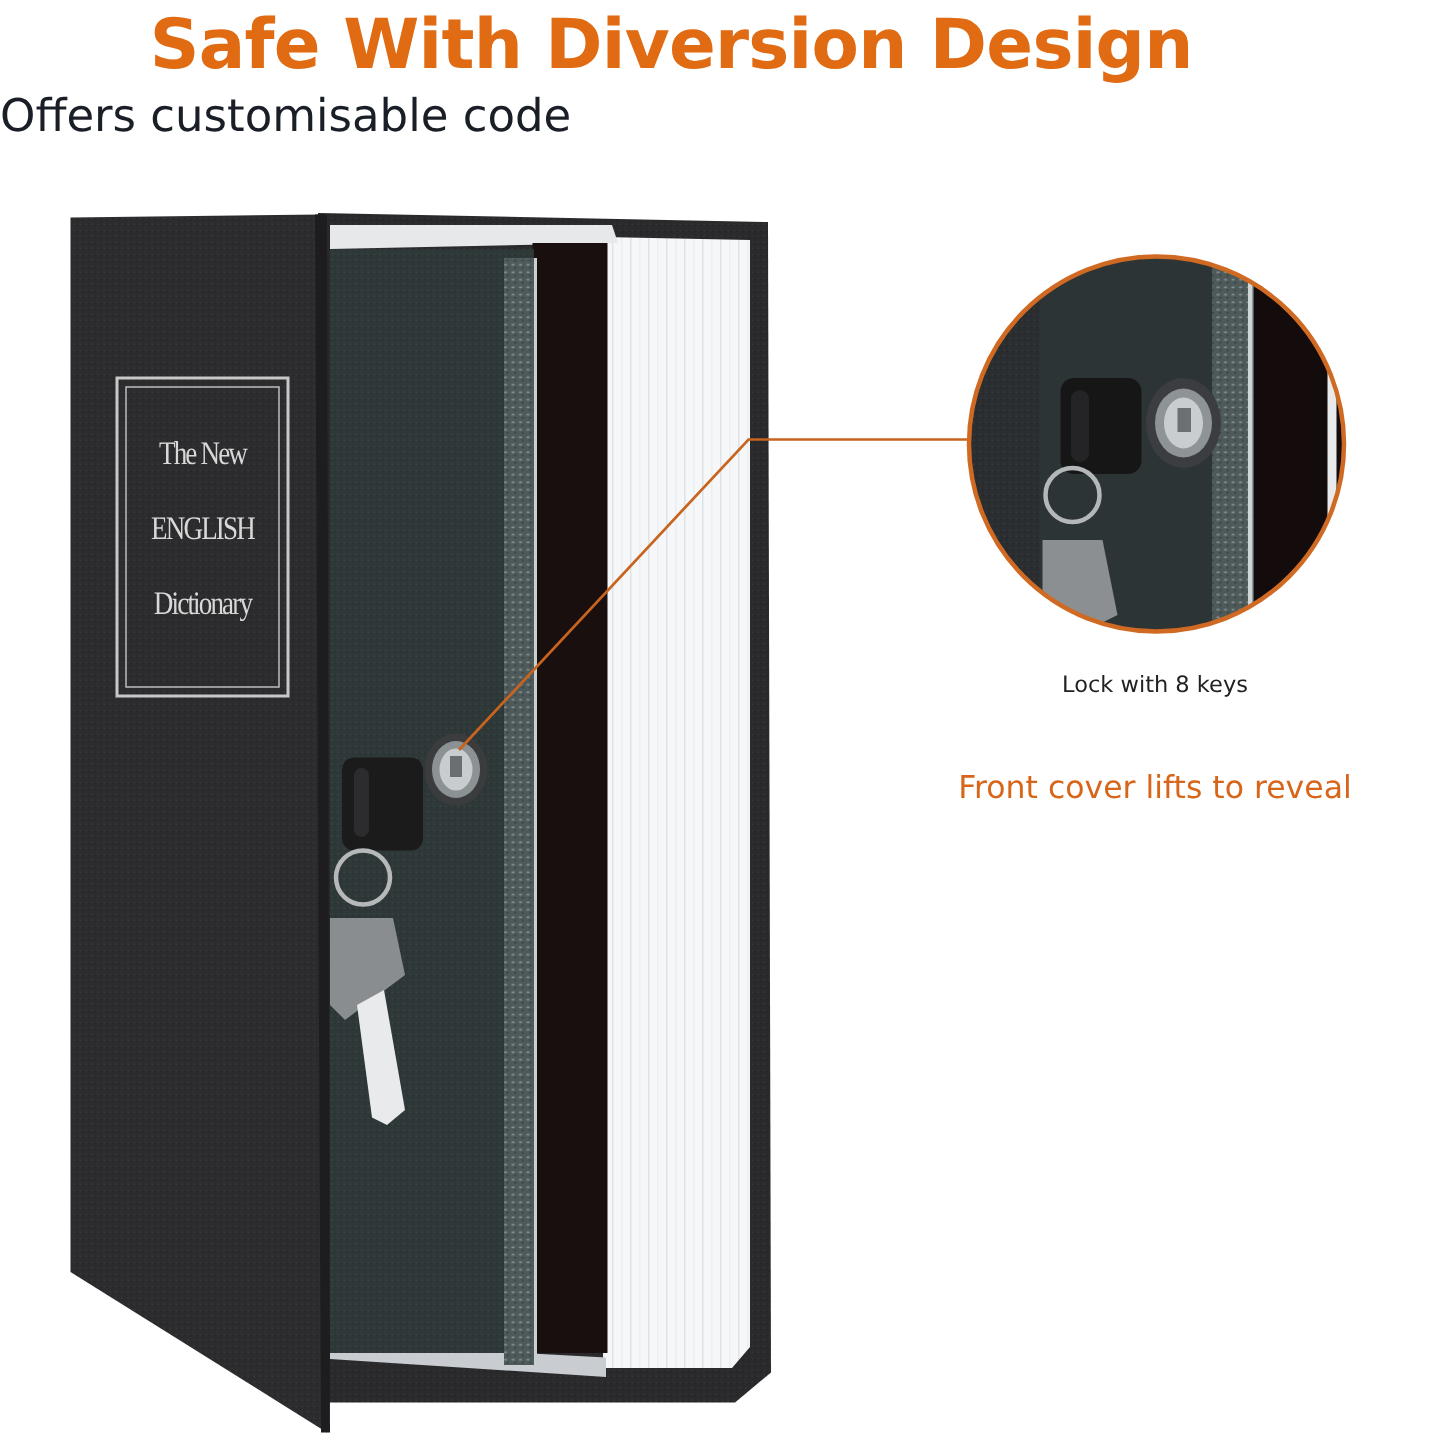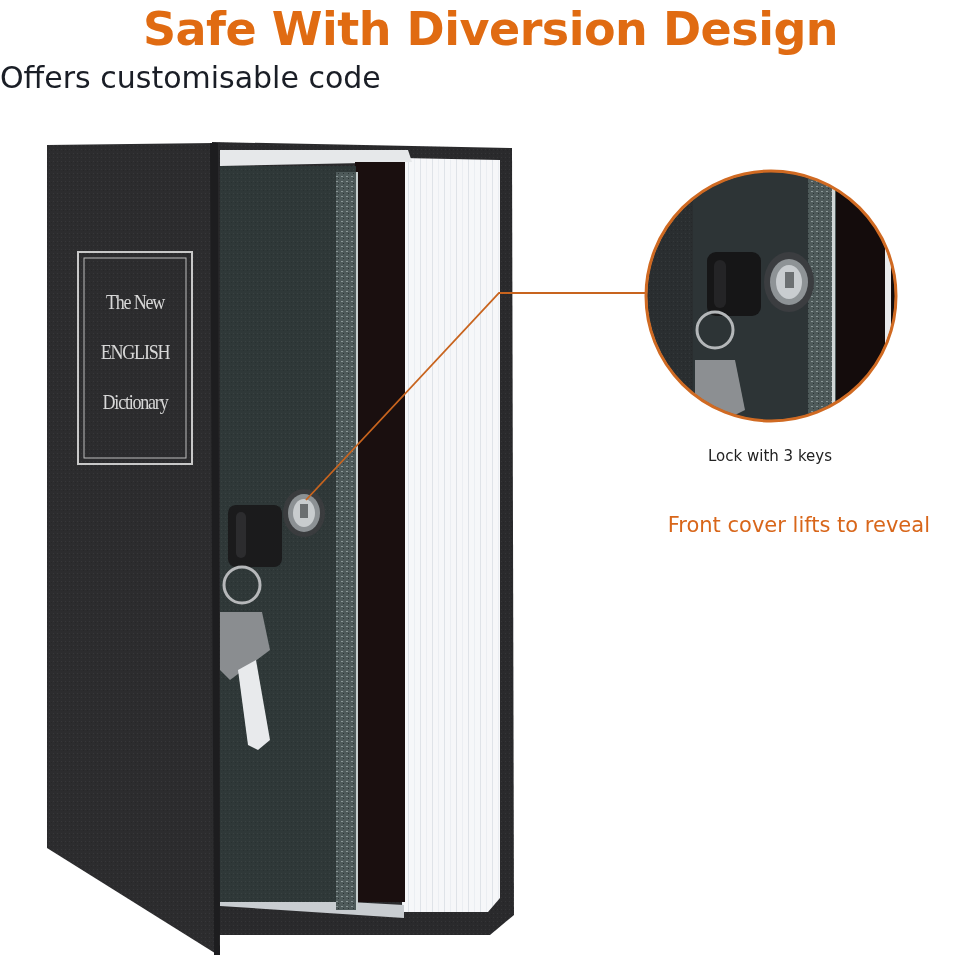--- a/index.html
+++ b/index.html
@@ -1,20 +1,20 @@
 <!DOCTYPE html>
 <html><head>
 <meta charset="utf-8">
 <style>
   html, body { margin:0; padding:0; background:#ffffff; }
   body { width:960px; height:960px; position:relative; overflow:hidden; font-family:"DejaVu Sans", sans-serif; }
-  .title { position:absolute; left:0; top:2px; width:895px; text-align:center; font-family:"DejaVu Sans", sans-serif; font-weight:bold; font-size:46px; color:#e06b12; letter-spacing:-0.5px; line-height:54px;padding-left:43px; }
+  .title { position:absolute; left:0; top:2px; width:895px; text-align:center; font-family:"DejaVu Sans", sans-serif; font-weight:bold; font-size:46px; color:#e06b12; letter-spacing:-0.5px; line-height:54px; }
   .subtitle { position:absolute; left:0; top:58px; width:895px; text-align:left; font-size:30px; color:#1a1e26; line-height:40px; }
   .caption { position:absolute; left:640px; top:447px; width:260px; text-align:center; font-size:15px; color:#222; }
-  .feature { position:absolute; left:610px; top:510px; width:320px; text-align:right; font-size:21px; line-height:31px; color:#d8661a; }
+  .feature { position:absolute; left:610px; top:510px; width:320px; text-align:center; font-size:21px; line-height:31px; color:#d8661a; }
   svg.scene { position:absolute; left:0; top:0; }
   .cover-label { position:absolute; left:80px; top:255px; width:108px; height:207px; }
   .cover-label .txt { position:absolute; left:0; width:110px; text-align:center; font-family:"Liberation Serif", serif; color:#d8d8d8; font-size:22px; letter-spacing:-1.5px; line-height:38px; transform:scaleX(0.82); }
 </style>
 </head>
 <body>
 
 <div class="title">Safe With Diversion Design</div>
 <div class="subtitle">Offers customisable code</div>
 
@@ -111,17 +111,17 @@
   </g>
   <circle cx="771" cy="296" r="125" fill="none" stroke="#d06a22" stroke-width="3"></circle>
 </svg>
 
 <div class="cover-label">
   <div class="txt" style="top:28px">The New</div>
   <div class="txt" style="top:78px">ENGLISH</div>
   <div class="txt" style="top:128px">Dictionary</div>
 </div>
 
-<div class="caption">Lock with 3 keys</div>
+<div class="caption">Lock with 8 keys</div>
 
 <div class="feature">
   <div>Front cover lifts to reveal</div>
 </div>
 
 </body></html>

